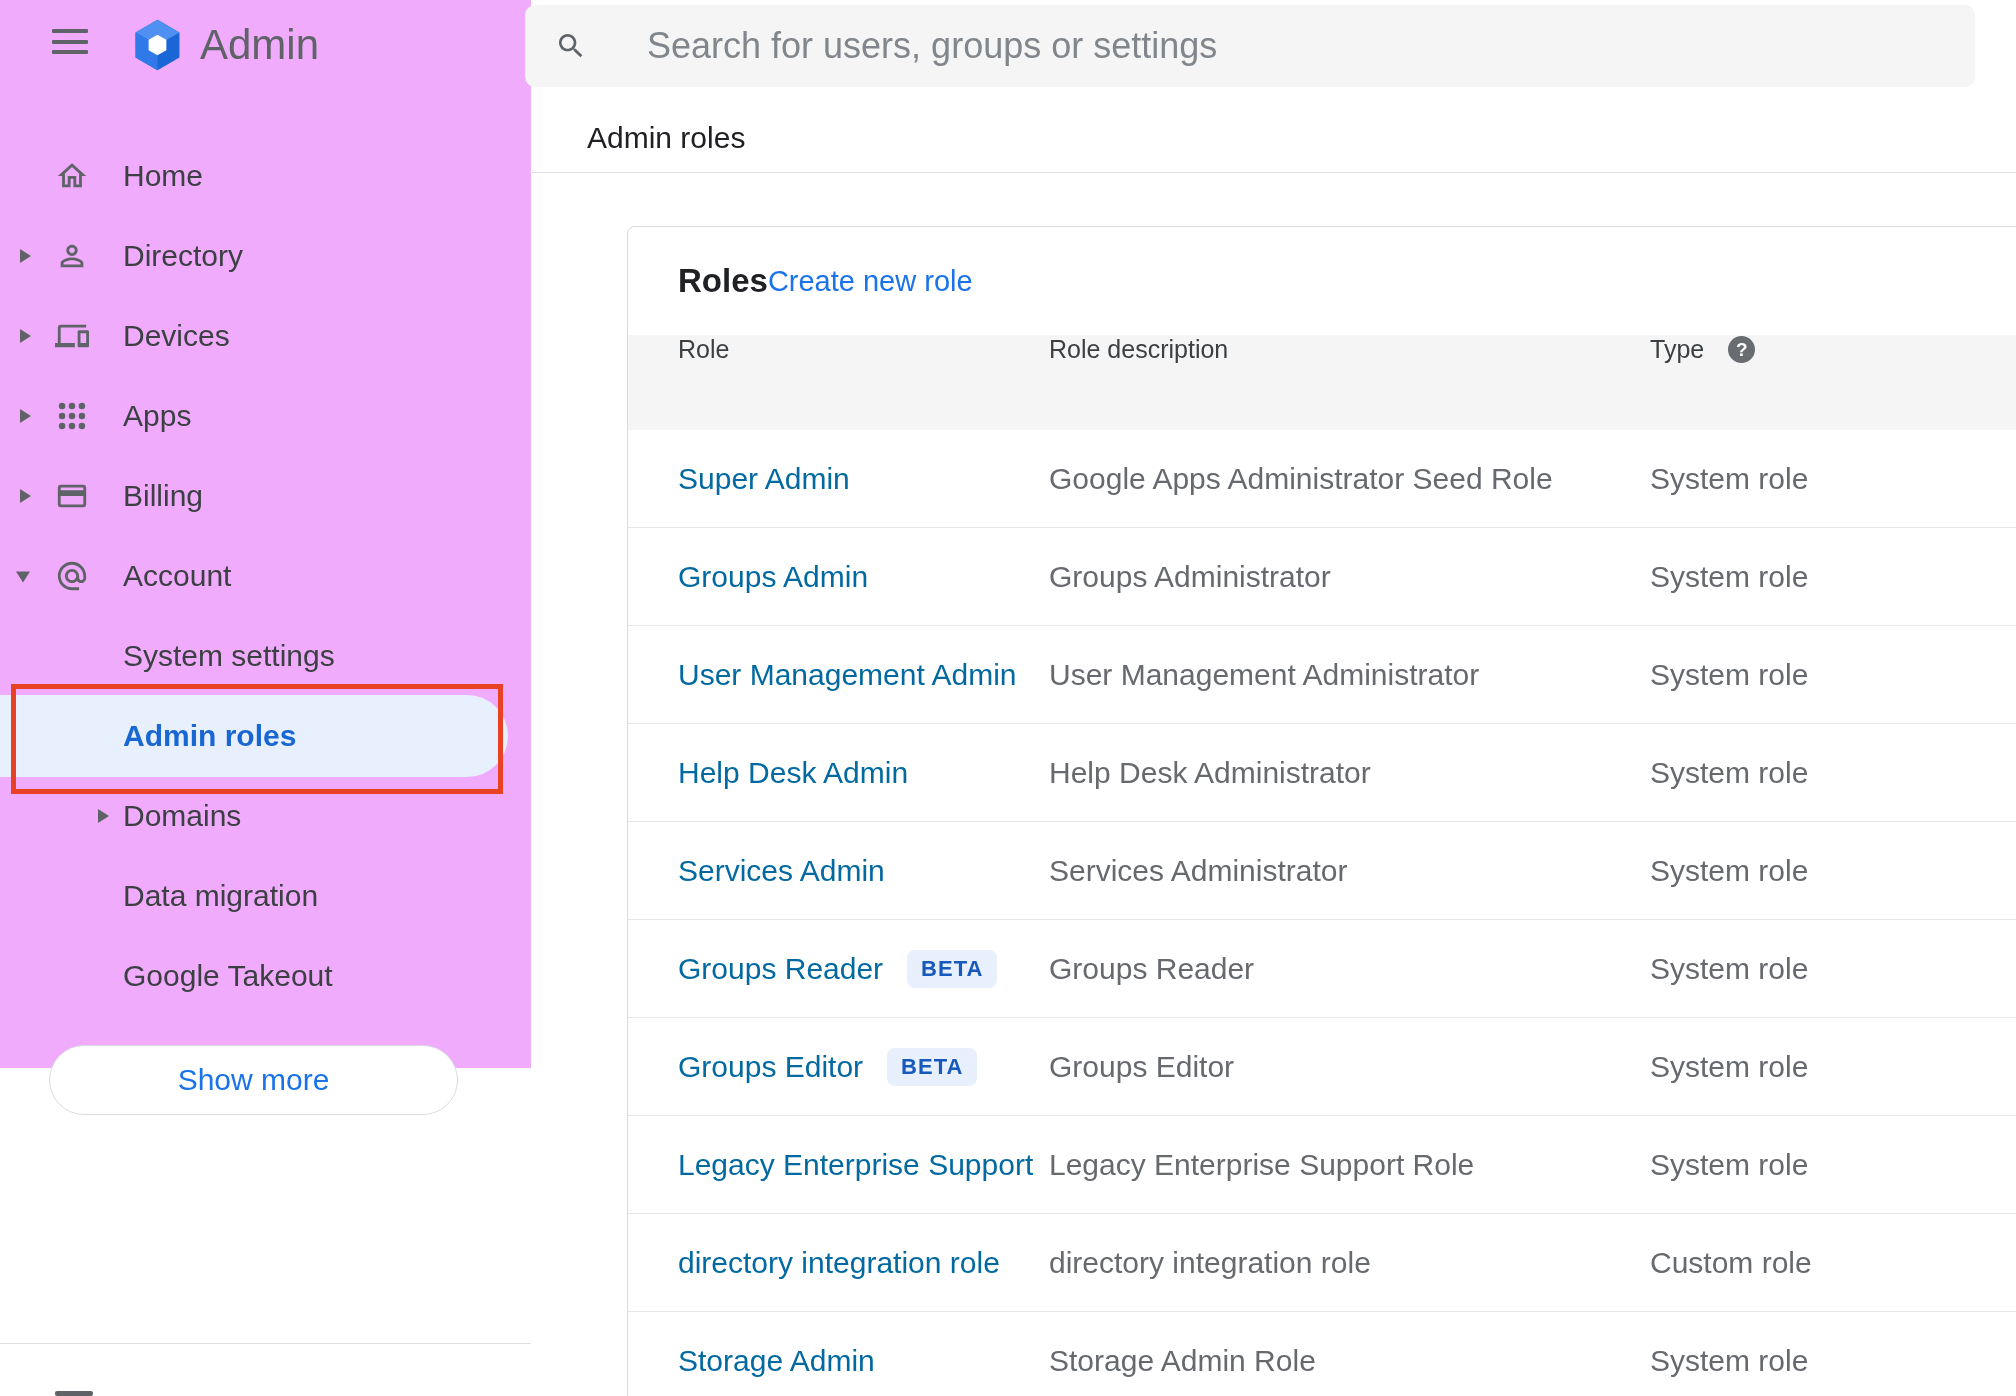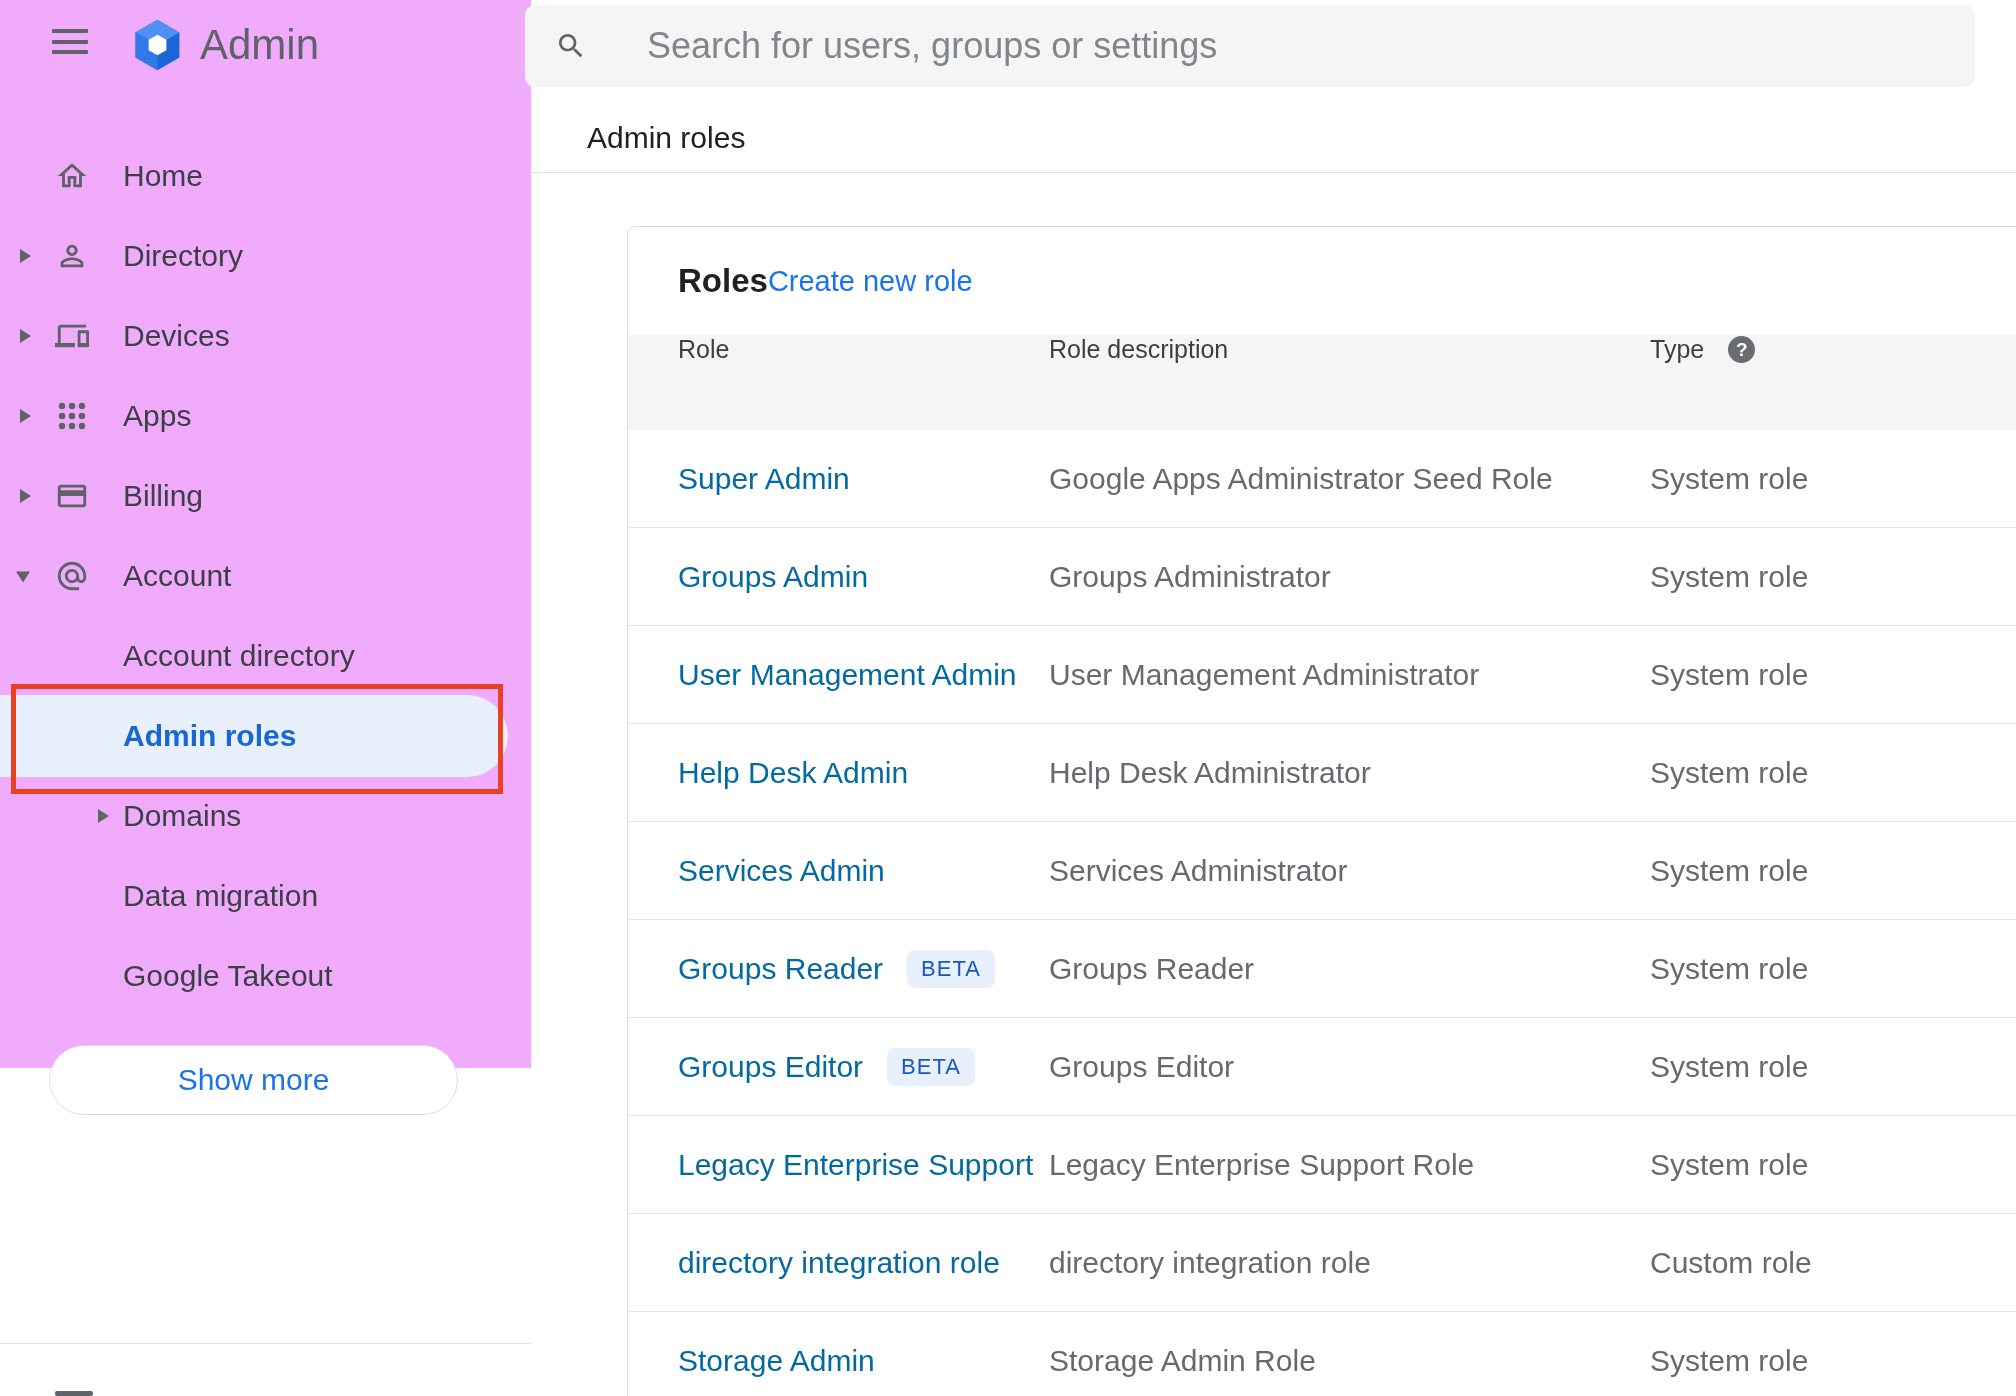--- a/index.html
+++ b/index.html
@@ -65,21 +65,21 @@
   .col-role { width:371px; display:flex; align-items:center; }
   .col-desc { width:601px; }
   .col-type { flex:1; display:flex; align-items:center; }
   .help-circle { width:27px; height:27px; border-radius:50%; background:#696c70; color:#fff;
     margin-left:24px; display:flex; align-items:center; justify-content:center;
     font-size:19px; font-weight:700; cursor:pointer; }
 
   .trow { height:98px; display:flex; align-items:center; padding-left:50px; border-bottom:1px solid #e7e7e7; }
   .role-link { font-size:30px; color:#0369a1; text-decoration:none; white-space:nowrap; cursor:pointer; }
   .beta-badge { display:inline-block; margin-left:24px; background:#e8f0fe; color:#185abc;
-    font-size:22px; font-weight:400; letter-spacing:1px; line-height:1;
+    font-size:22px; font-weight:700; letter-spacing:1px; line-height:1;
     padding:8px 14px; border-radius:8px; }
   .cell-desc, .cell-type { font-size:30px; color:#66696d; white-space:nowrap; }
 </style>
 </head>
 <body>
 
 <div class="stage">
 
   <div class="sidebar">
     <div class="hamburger">
@@ -141,21 +141,21 @@
           <span class="nav-label">Billing</span>
         </div>
         <div class="nav-item">
           <span class="arrow down"></span>
           <span class="nav-icon"><svg viewBox="0 0 24 24">
               <path d="M12 2C6.48 2 2 6.48 2 12s4.48 10 10 10h5v-2h-5c-4.34 0-8-3.66-8-8s3.66-8 8-8 8 3.66 8 8v1.43c0 .79-.71 1.57-1.5 1.57s-1.5-.78-1.5-1.57V12c0-2.76-2.24-5-5-5s-5 2.24-5 5 2.24 5 5 5c1.38 0 2.64-.56 3.54-1.47.65.89 1.77 1.47 2.96 1.47 1.97 0 3.5-1.6 3.5-3.57V12c0-5.52-4.48-10-10-10zm0 13c-1.66 0-3-1.34-3-3s1.34-3 3-3 3 1.34 3 3-1.34 3-3 3z"></path>
             </svg></span>
           <span class="nav-label">Account</span>
         </div>
         <div class="nav-item">
-          <span class="nav-label">Account directory</span>
+          <span class="nav-label">System settings</span>
         </div>
         <div class="nav-item selected">
           <span class="pill"></span>
           <span class="nav-label">Admin roles</span>
         </div>
         <div class="nav-item">
           <span class="arrow right sub"></span>
           <span class="nav-label">Domains</span>
         </div>
         <div class="nav-item">

